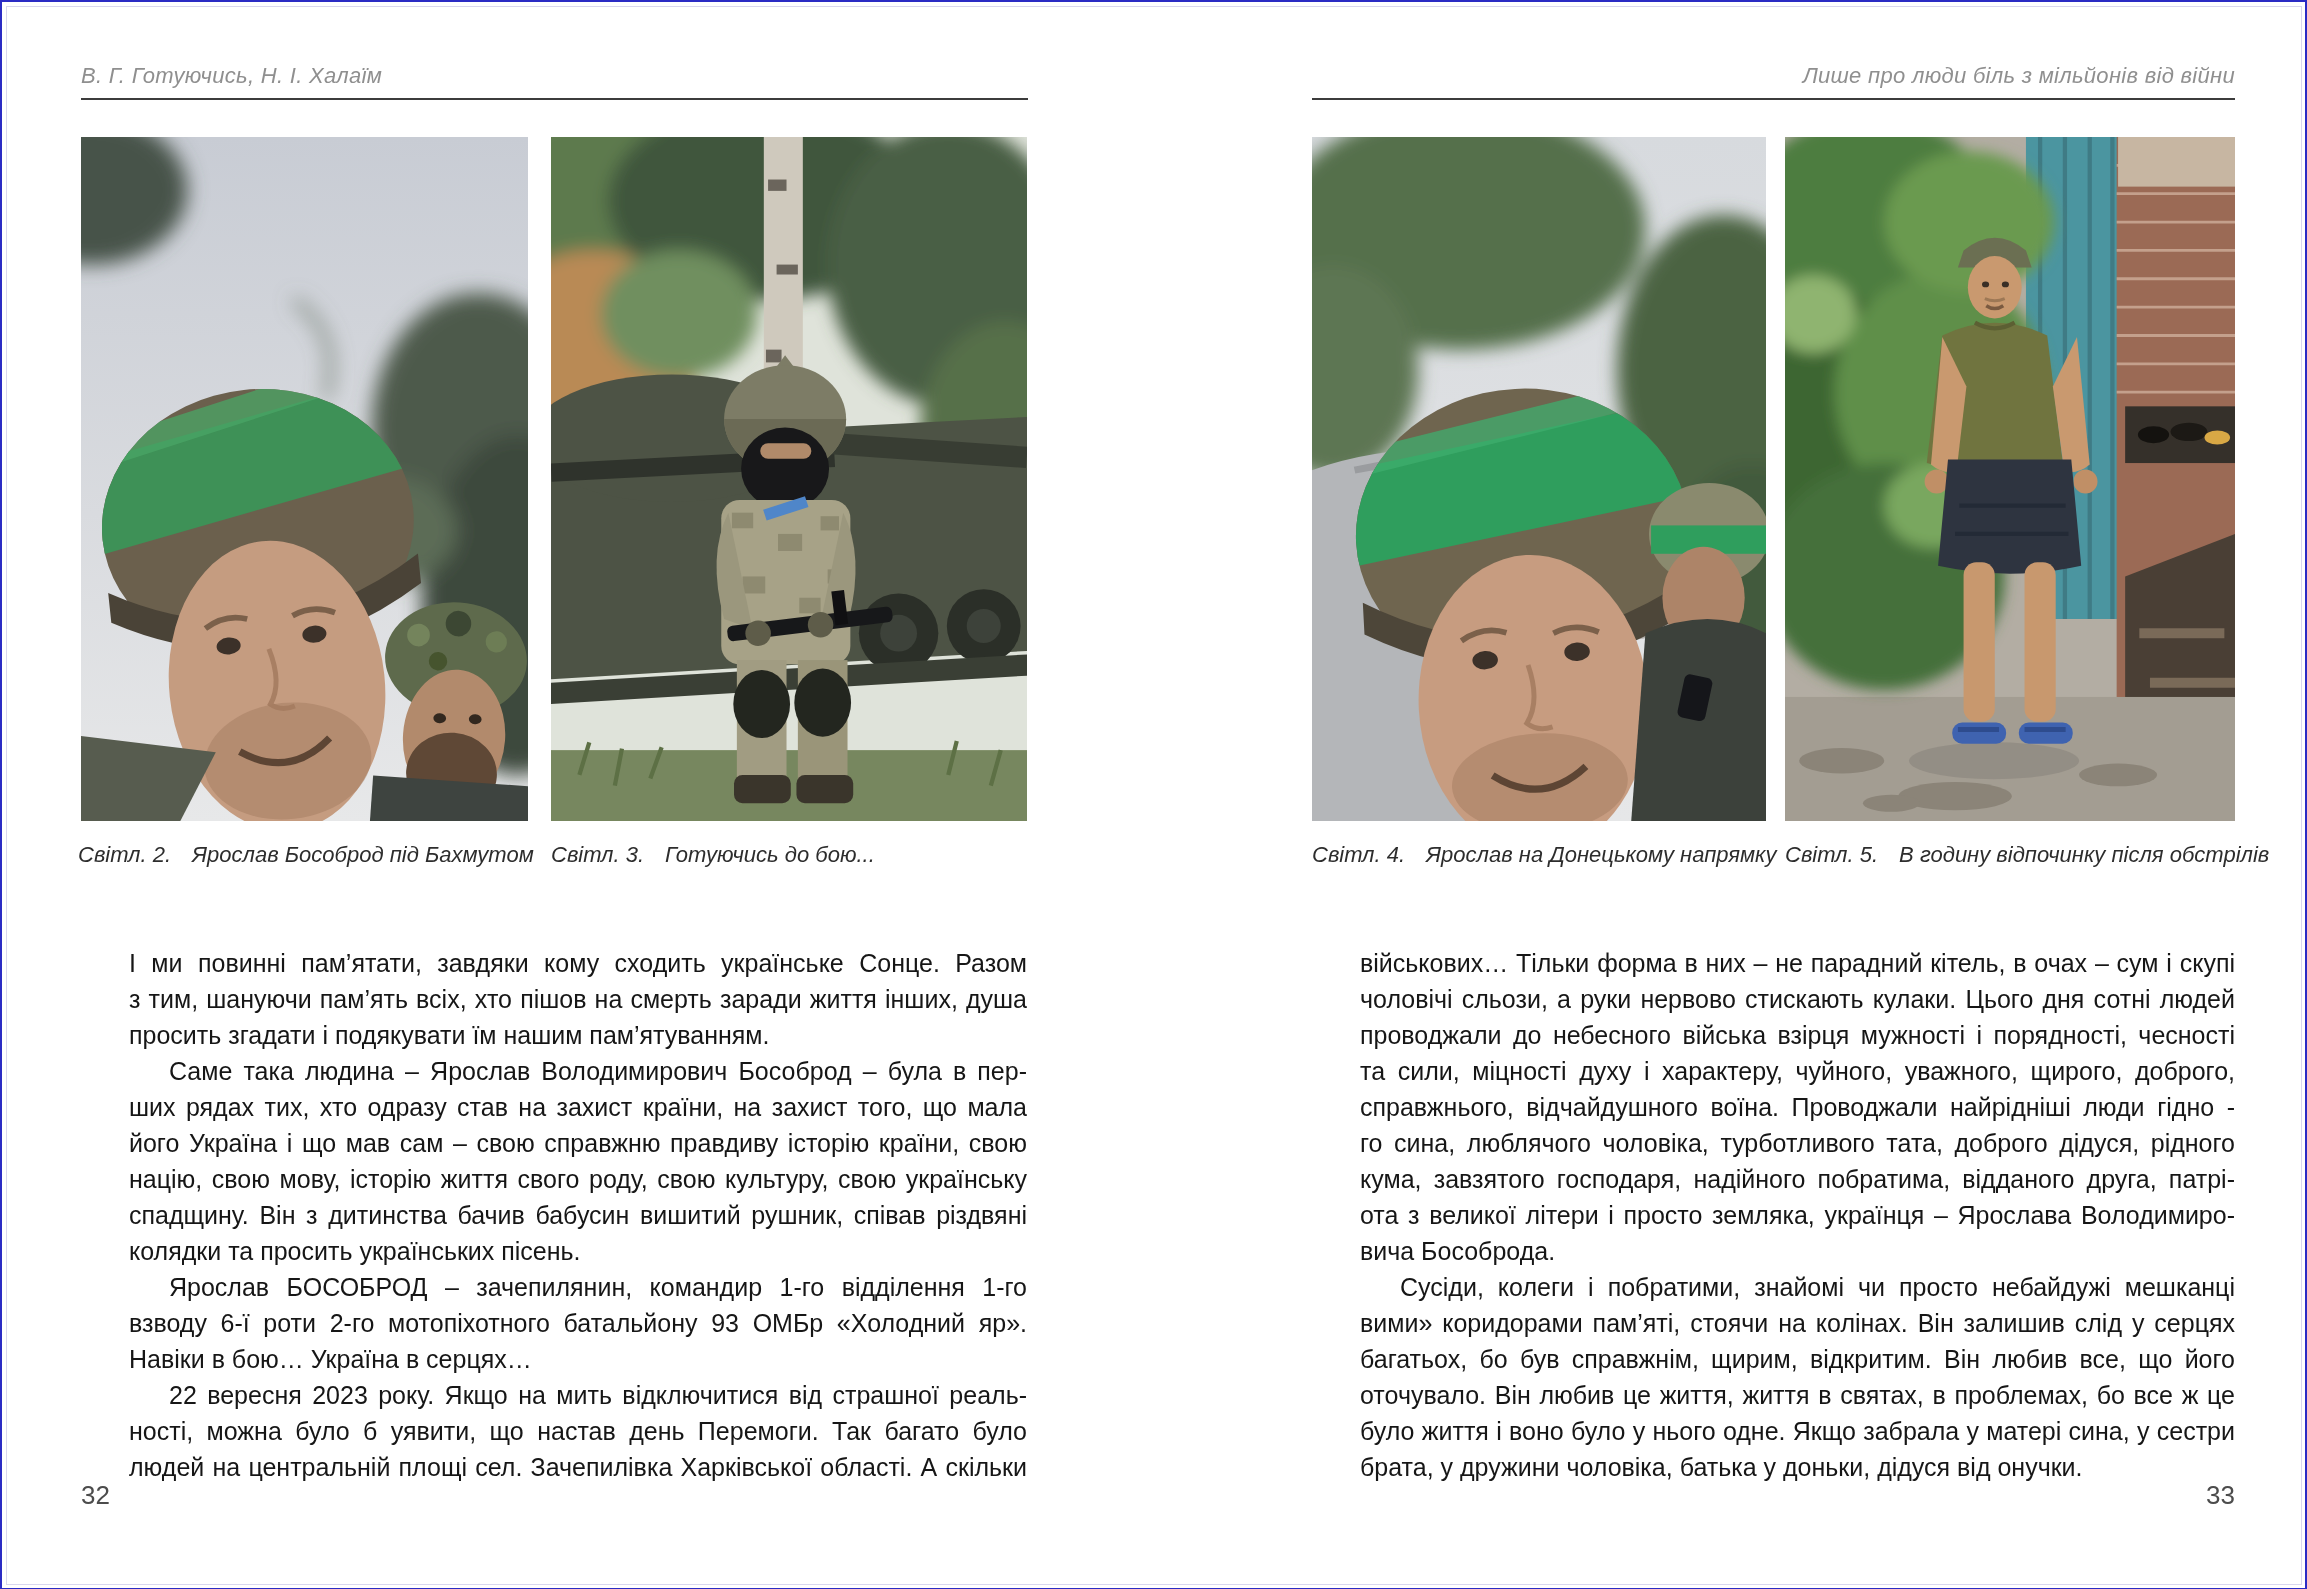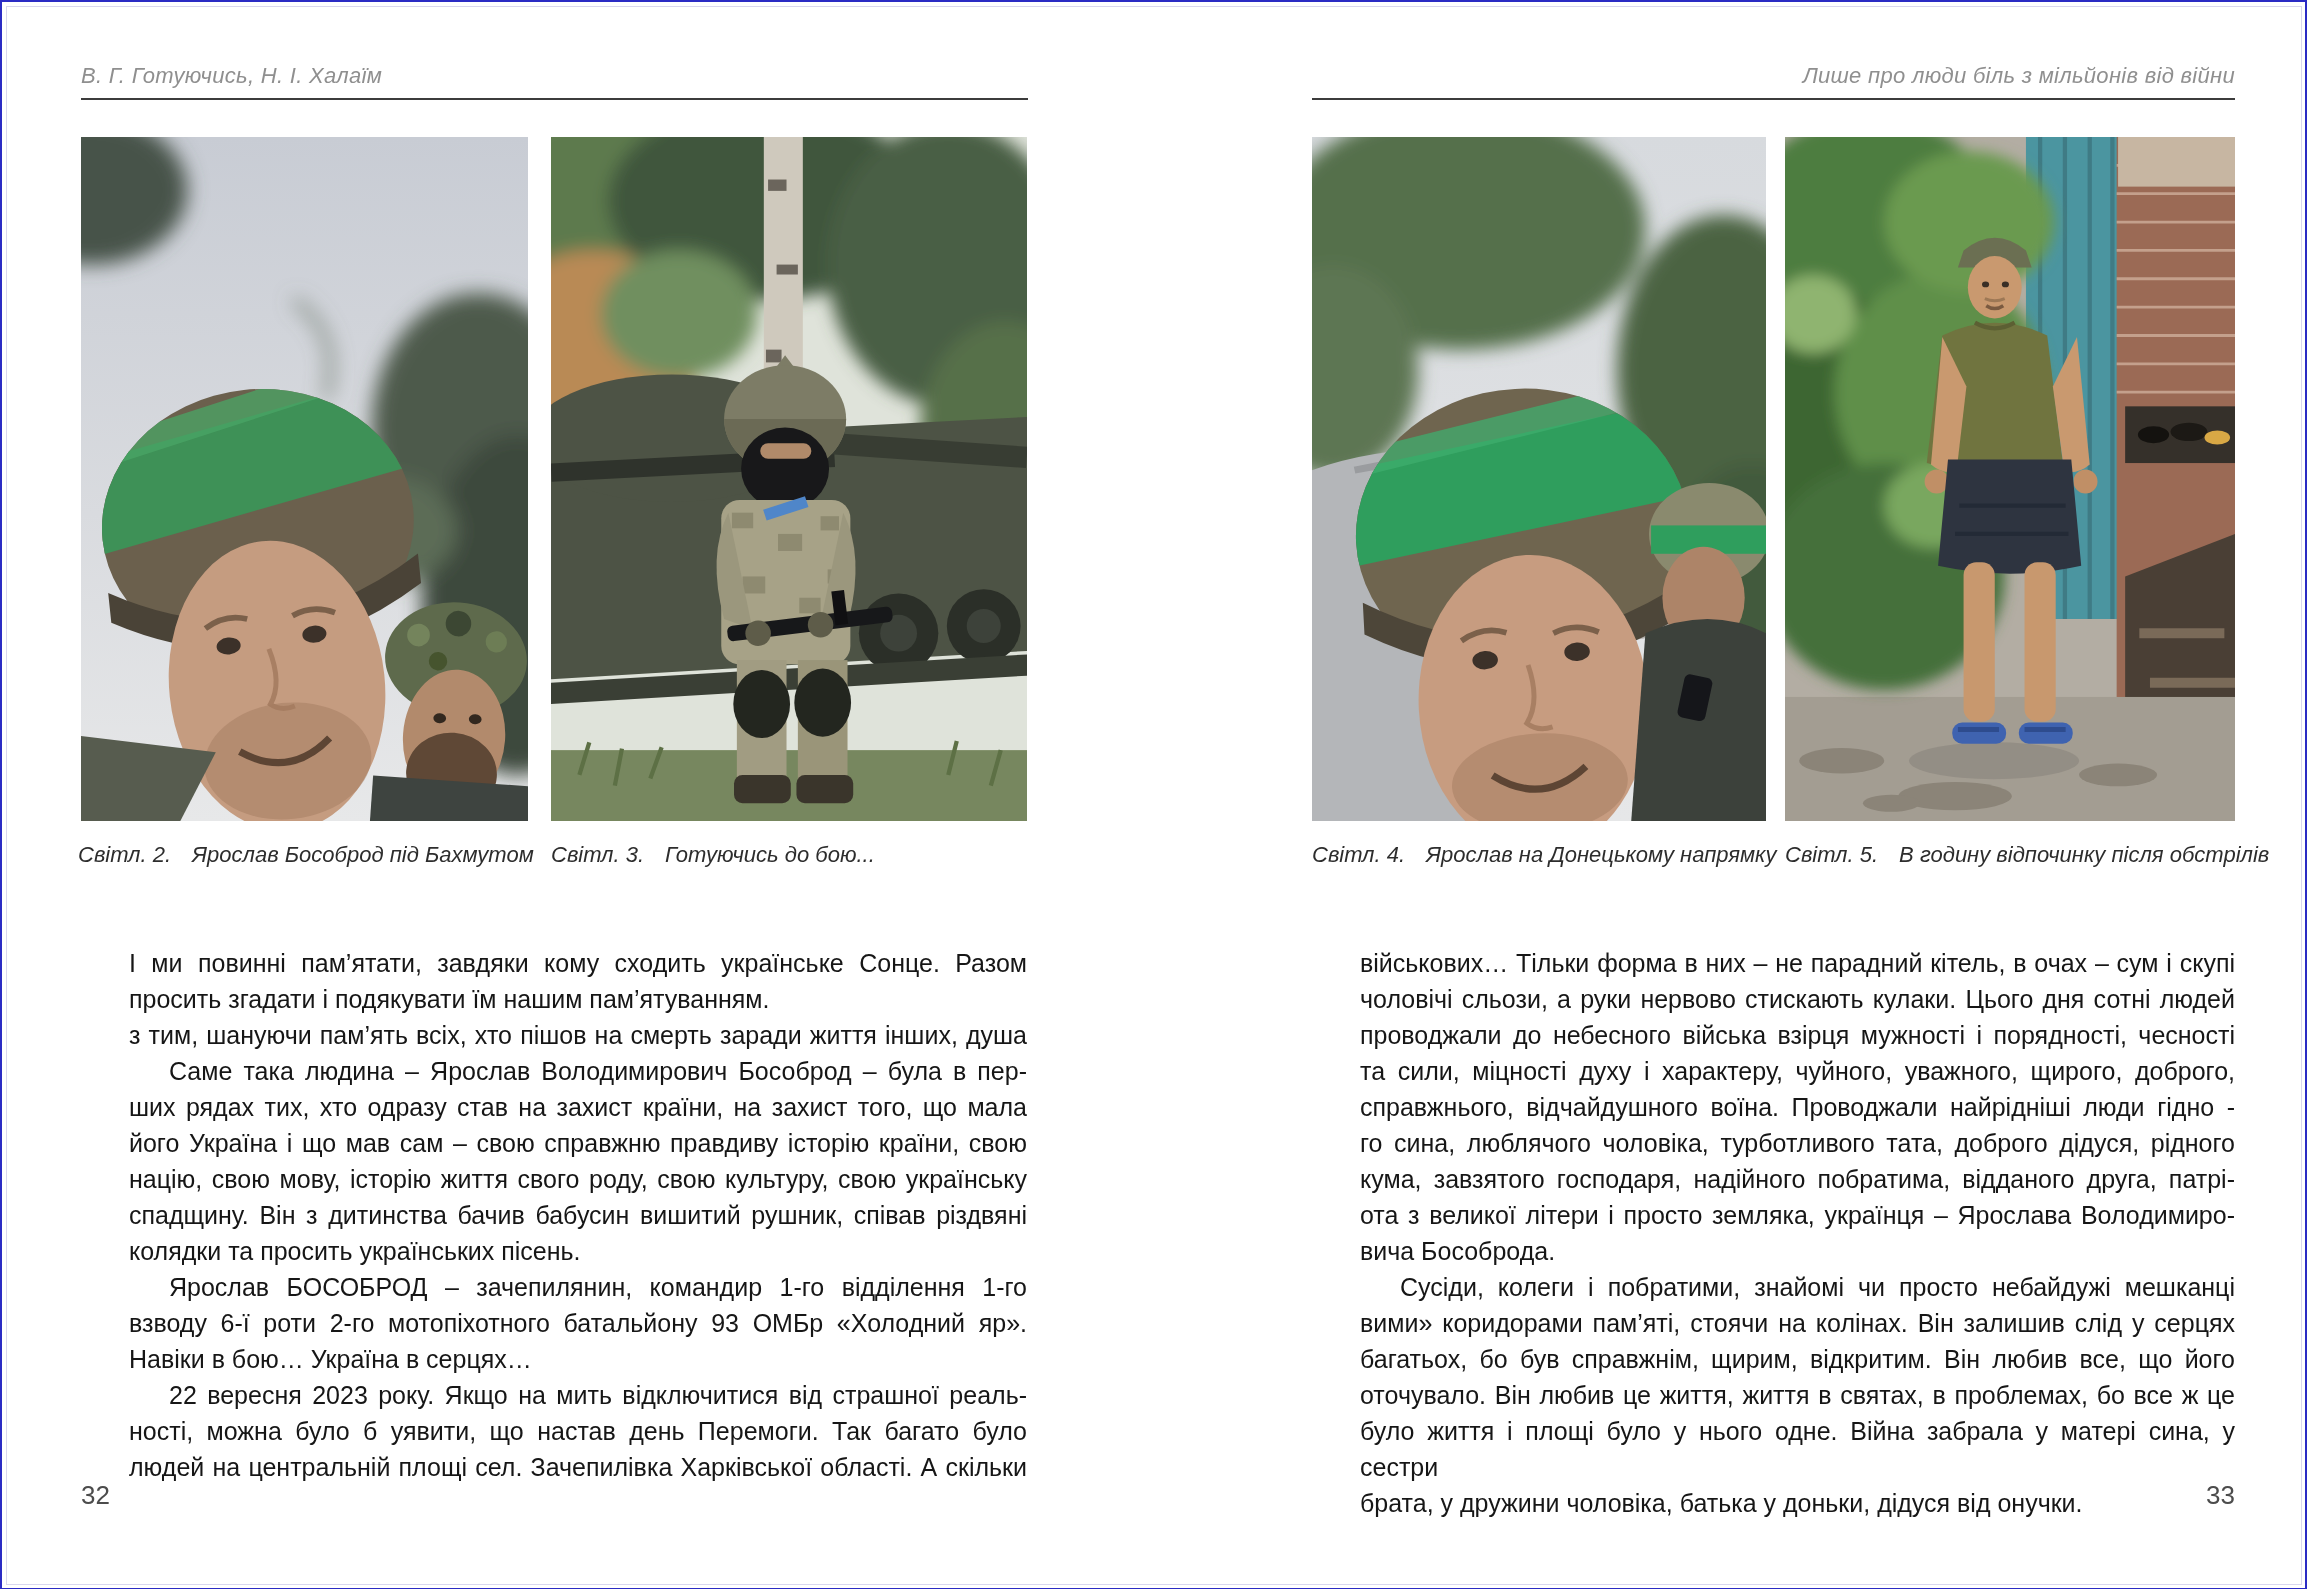--- a/index.html
+++ b/index.html
@@ -286,22 +286,22 @@
   </div>
   <div class="caption" id="cap4">
     <span class="lab">Світл. 4.</span><span class="txt">Ярослав на Донецькому напрямку</span>
   </div>
   <div class="caption" id="cap5">
     <span class="lab">Світл. 5.</span><span class="txt">В годину відпочинку після обстрілів</span>
   </div>
 
   <div class="body-col bc-left">
       <div class="bline j">І ми повинні пам’ятати, завдяки кому сходить українське Сонце. Разом</div>
+      <div class="bline j">з тим, шануючи пам’ять всіх, хто пішов на смерть заради життя інших, душа</div>
       <div class="bline">просить згадати і подякувати їм нашим пам’ятуванням.</div>
-      <div class="bline j">з тим, шануючи пам’ять всіх, хто пішов на смерть заради життя інших, душа</div>
       <div class="bline j i">Саме така людина – Ярослав Володимирович Бособрод – була в пер-</div>
       <div class="bline j">ших рядах тих, хто одразу став на захист країни, на захист того, що мала</div>
       <div class="bline j">його Україна і що мав сам – свою справжню правдиву історію країни, свою</div>
       <div class="bline j">націю, свою мову, історію життя свого роду, свою культуру, свою українську</div>
       <div class="bline j">спадщину. Він з дитинства бачив бабусин вишитий рушник, співав різдвяні</div>
       <div class="bline">колядки та просить українських пісень.</div>
       <div class="bline j i">Ярослав БОСОБРОД – зачепилянин, командир 1-го відділення 1-го</div>
       <div class="bline j">взводу 6-ї роти 2-го мотопіхотного батальйону 93 ОМБр «Холодний яр».</div>
       <div class="bline">Навіки в бою… Україна в серцях…</div>
       <div class="bline j i">22 вересня 2023 року. Якщо на мить відключитися від страшної реаль-</div>
@@ -315,21 +315,21 @@
       <div class="bline j">та сили, міцності духу і характеру, чуйного, уважного, щирого, доброго,</div>
       <div class="bline j">справжнього, відчайдушного воїна. Проводжали найрідніші люди гідно  -</div>
       <div class="bline j">го сина, люблячого чоловіка, турботливого тата, доброго дідуся, рідного</div>
       <div class="bline j">кума, завзятого господаря, надійного побратима, відданого друга, патрі-</div>
       <div class="bline j">ота з великої літери і просто земляка, українця – Ярослава Володимиро-</div>
       <div class="bline">вича Бособрода.</div>
       <div class="bline j i">Сусіди, колеги і побратими, знайомі чи просто небайдужі мешканці</div>
       <div class="bline j">вими» коридорами пам’яті, стоячи на колінах. Він залишив слід у серцях</div>
       <div class="bline j">багатьох, бо був справжнім, щирим, відкритим. Він любив все, що його</div>
       <div class="bline j">оточувало. Він любив це життя, життя в святах, в проблемах, бо все ж це</div>
-      <div class="bline j">було життя і площі було у нього одне. Війна забрала у матері сина, у сестри</div>
+      <div class="bline j">було життя і воно було у нього одне. Якщо забрала у матері сина, у сестри</div>
       <div class="bline">брата, у дружини чоловіка, батька у доньки, дідуся від онучки.</div>
     </div>
 
   <div class="pagenum" id="pn-left">32</div>
   <div class="pagenum" id="pn-right">33</div>
 
 </div>
 
 
 </body></html>

